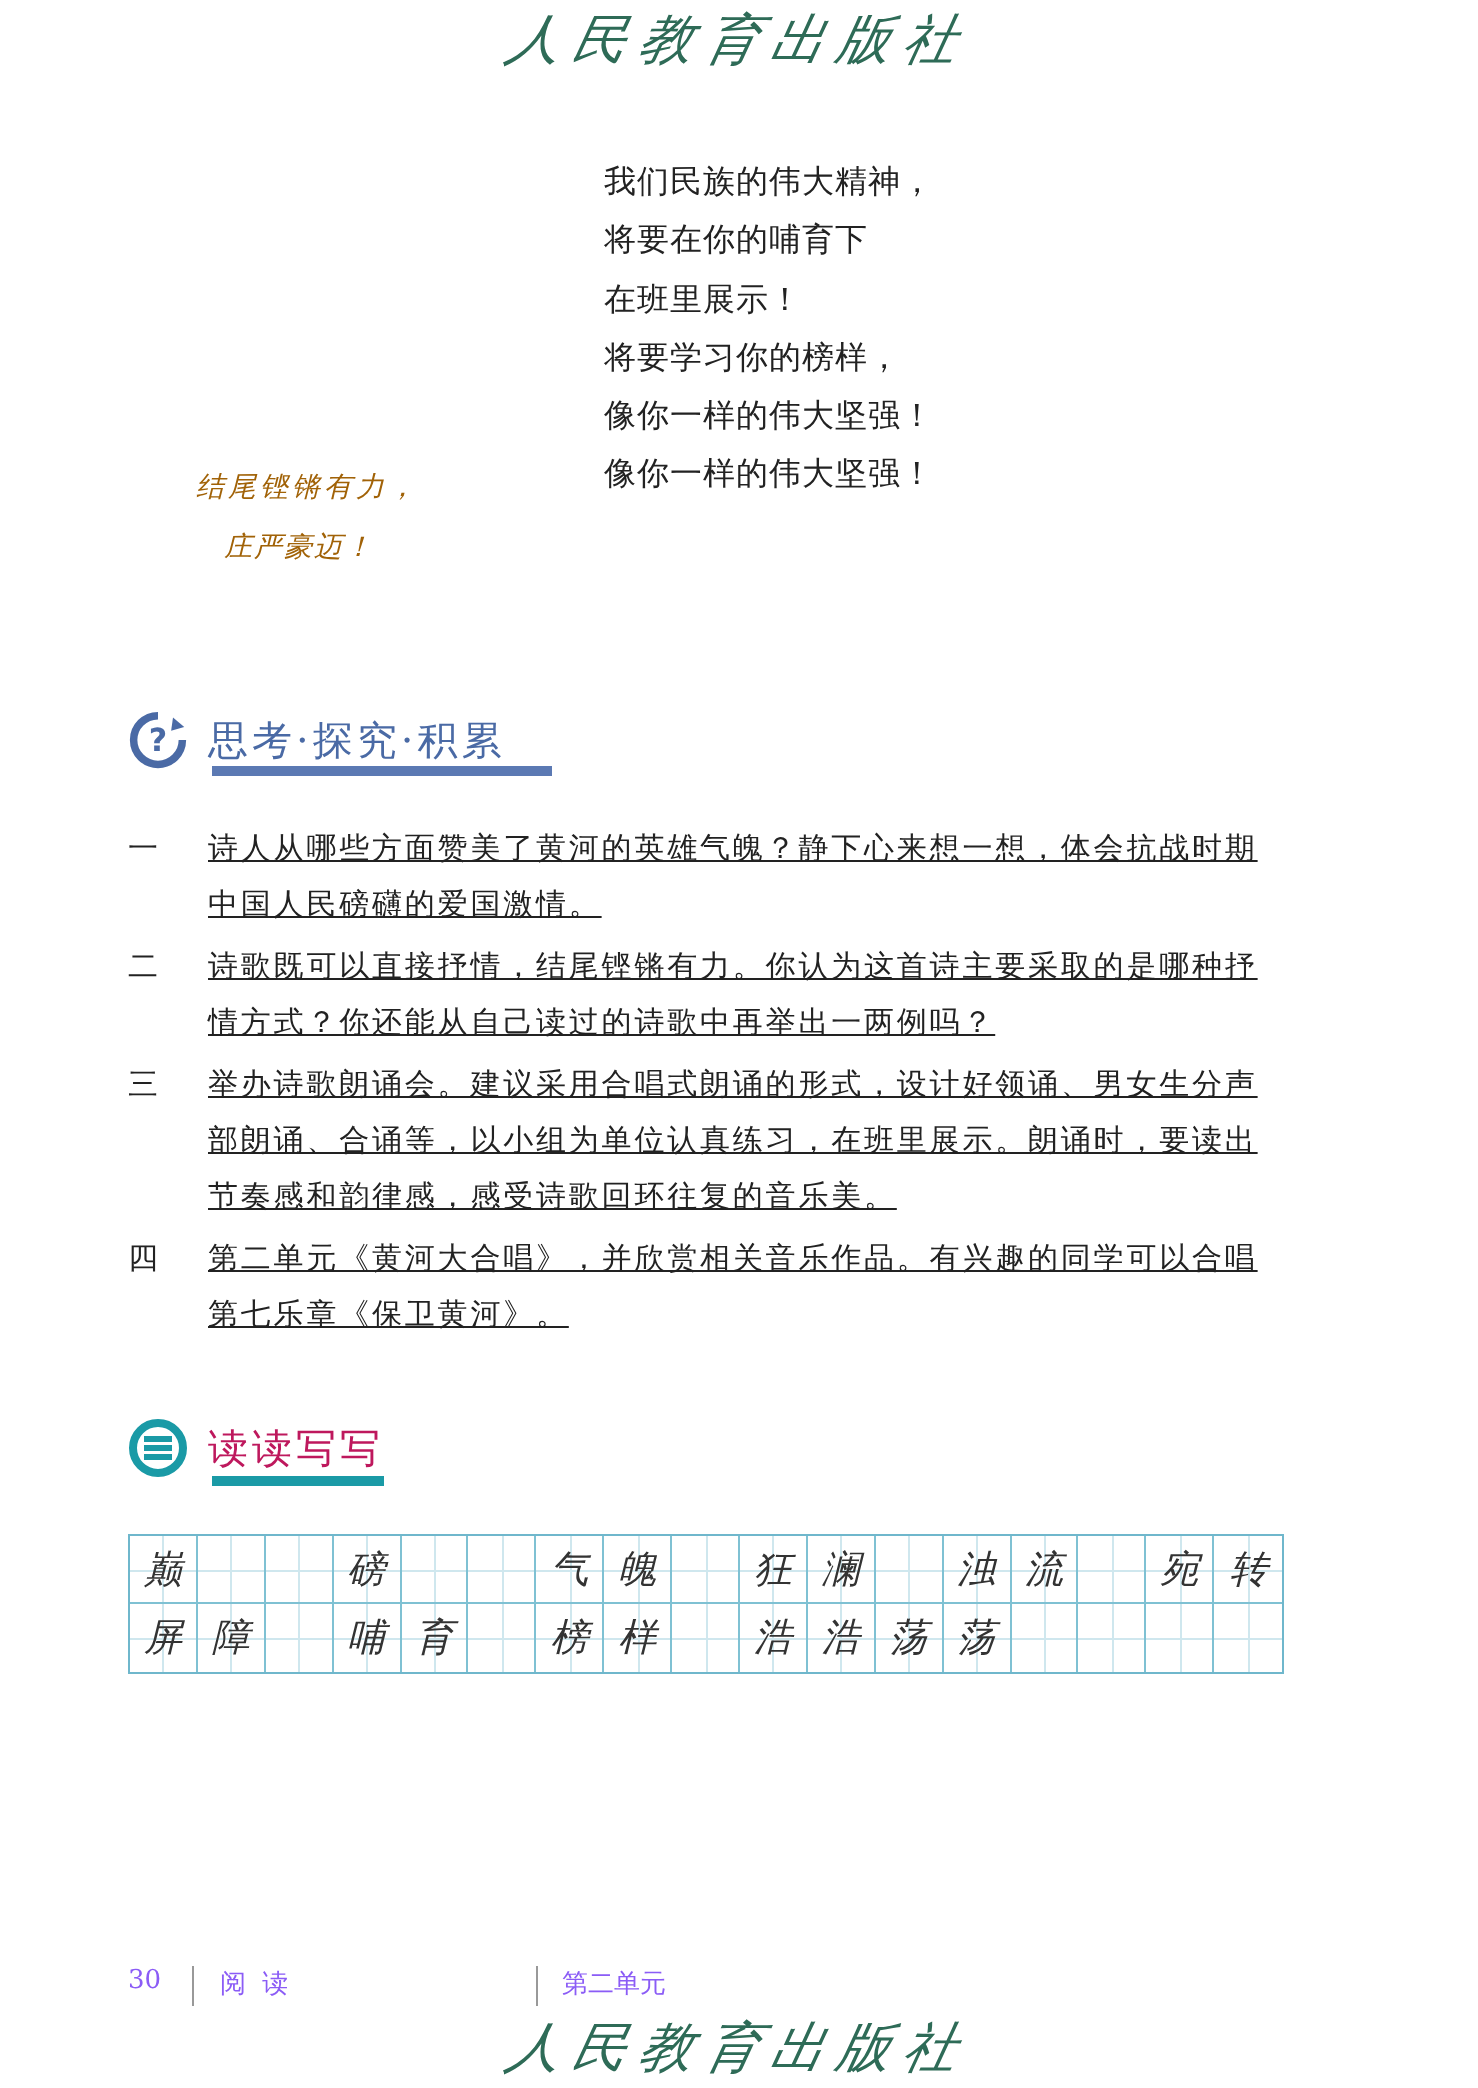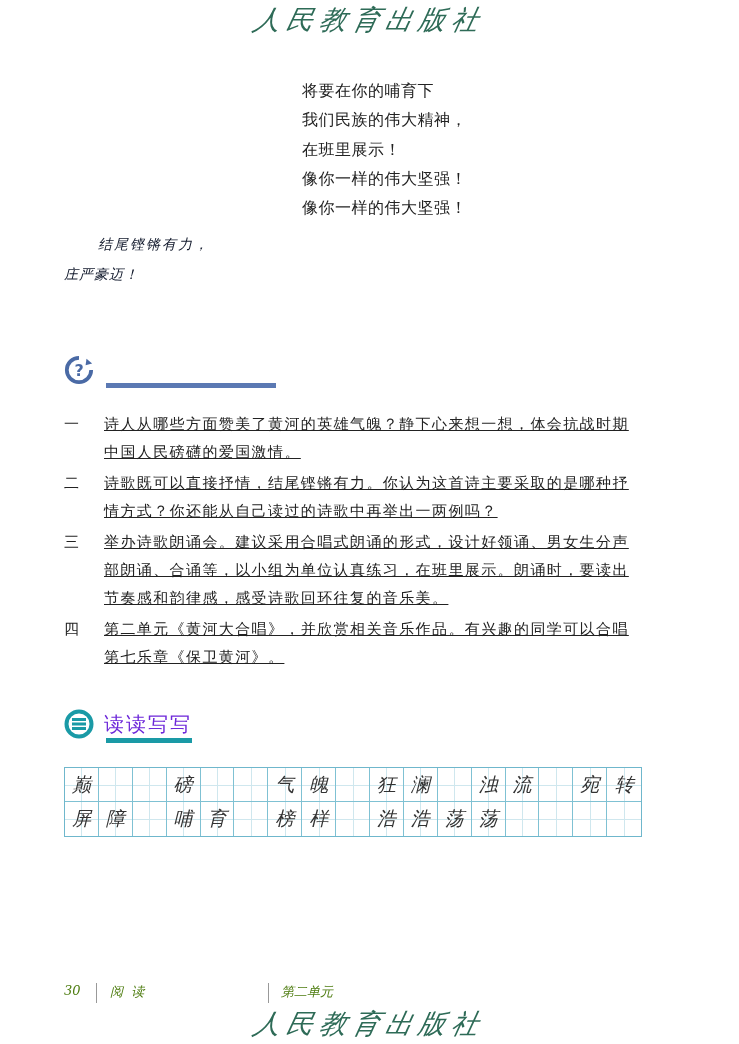--- a/index.html
+++ b/index.html
@@ -6,24 +6,24 @@
   body { width: 739px; height: 1044px; position: relative; overflow: hidden;
          font-family: "DejaVu Serif", "Liberation Serif", serif; color: #222; }
 
   .publisher { position: absolute; left: 0; width: 739px; text-align: center;
     font-family: "DejaVu Serif", serif; font-style: italic; color: #2e6b57;
     font-size: 27px; letter-spacing: 6px; transform: skewX(-12deg); }
 
   .poem { position: absolute; left: 302px; top: 76px; }
   .poem-line { font-size: 16px; line-height: 29.3px; height: 29.3px; white-space: nowrap; letter-spacing: 0.5px; }
 
-  .margin-note { position: absolute; left: 64px; top: 229px; font-size: 14px; line-height: 30px; color: #0f172a;
+  .margin-note { position: absolute; left: 64px; top: 229px; font-size: 14px; line-height: 30px; color: #a16207;
     font-style: italic; }
   .margin-note .l1 { padding-left: 34px; letter-spacing: 2px; }
-  .margin-note .l2 { letter-spacing: 1px; }
+  .margin-note .l2 { letter-spacing: 1px; margin-left: 48px; }
 
   .section-head { position: absolute; display: flex; align-items: center; }
   .section-icon { width: 30px; height: 30px; border-radius: 50%; display: flex;
     align-items: center; justify-content: center; box-sizing: border-box; }
   .section-title { font-size: 20px; margin-left: 10px; letter-spacing: 2px; line-height: 24px; }
   .section-rule { position: absolute; height: 5px; }
 
   .questions { position: absolute; left: 64px; top: 410px; width: 580px; }
   .q { position: relative; padding-left: 40px; font-size: 15px; line-height: 28px; letter-spacing: 1.4px; }
   .q .num { position: absolute; left: 0; top: 0; width: 30px; }
@@ -33,49 +33,51 @@
     display: grid; grid-template-columns: repeat(17, 33.9px); grid-template-rows: 34px 34px; }
   .cell { position: relative; border-right: 1px solid #7fc1d3; border-bottom: 1px solid #7fc1d3; box-sizing: border-box;
     display: flex; align-items: center; justify-content: center; font-size: 19px; color: #333;
     font-style: italic; }
   .cell::before { content: ""; position: absolute; left: 50%; top: 0; bottom: 0; border-left: 1px solid #cfe7ee; }
   .cell::after { content: ""; position: absolute; top: 50%; left: 0; right: 0; border-top: 1px solid #cfe7ee; }
   .cell span { position: relative; z-index: 1; }
   .cell.last-col { border-right: none; }
   .cell.last-row { border-bottom: none; }
 
-  .footer { position: absolute; top: 983px; font-size: 13px; color: #4d7c0f; font-style: italic; }
+  .footer { position: absolute; top: 983px; font-size: 13px; color: #8b5cf6; }
   .footer-divider { position: absolute; top: 983px; width: 1px; height: 20px; background: #999; }
 </style>
 </head>
 <body>
 
 <div class="publisher" style="top:2px;">人民教育出版社</div>
 
 <div class="poem">
+  <div class="poem-line">我们民族的伟大精神，</div>
   <div class="poem-line">将要在你的哺育下</div>
-  <div class="poem-line">我们民族的伟大精神，</div>
   <div class="poem-line">在班里展示！</div>
+  <div class="poem-line">将要学习你的榜样，</div>
   <div class="poem-line">像你一样的伟大坚强！</div>
   <div class="poem-line">像你一样的伟大坚强！</div>
 </div>
 
 <div class="margin-note">
   <div class="l1">结尾铿锵有力，</div>
   <div class="l2">庄严豪迈！</div>
 </div>
 
 <div class="section-head" style="left:64px; top:355px;">
   <div class="section-icon">
     <svg width="32" height="32" viewBox="0 0 32 32">
       <path d="M16 3 A13 13 0 1 0 29 16" fill="none" stroke="#4a6aa5" stroke-width="4"></path>
       <path d="M24 4 L30 9 L23 11 Z" fill="#4a6aa5"></path>
       <text x="16" y="22" text-anchor="middle" font-size="17" font-weight="bold" fill="#4a6aa5" font-family="DejaVu Sans, sans-serif">?</text>
     </svg>
   </div>
+  <div class="section-title" style="color:#4a6aa5;">思考·探究·积累</div>
 </div>
 <div class="section-rule" style="left:106px; top:383px; width:170px; background:#5b79b3;"></div>
 
 <div class="questions">
   <div class="q" style="margin-bottom:3px;">
     <span class="num">一</span>
     <span class="txt">诗人从哪些方面赞美了黄河的英雄气魄？静下心来想一想，体会抗战时期中国人民磅礴的爱国激情。</span>
   </div>
   <div class="q" style="margin-bottom:3px;">
     <span class="num">二</span>
@@ -93,21 +95,21 @@
 
 <div class="section-head" style="left:64px; top:709px;">
   <div class="section-icon">
     <svg width="30" height="30" viewBox="0 0 30 30">
       <circle cx="15" cy="15" r="12.5" fill="none" stroke="#1a9aa6" stroke-width="4"></circle>
       <rect x="8" y="9" width="14" height="3" fill="#1a9aa6"></rect>
       <rect x="8" y="13.5" width="14" height="3" fill="#1a9aa6"></rect>
       <rect x="8" y="18" width="14" height="3" fill="#1a9aa6"></rect>
     </svg>
   </div>
-  <div class="section-title" style="color:#6d28d9;">读读写写</div>
+  <div class="section-title" style="color:#be185d;">读读写写</div>
 </div>
 <div class="section-rule" style="left:106px; top:738px; width:86px; background:#1a9aa6;"></div>
 
 <div class="grid" id="writing-grid">
     <div class="cell">
       <span>巅</span>
     </div>
     <div class="cell">
       <span></span>
     </div>

